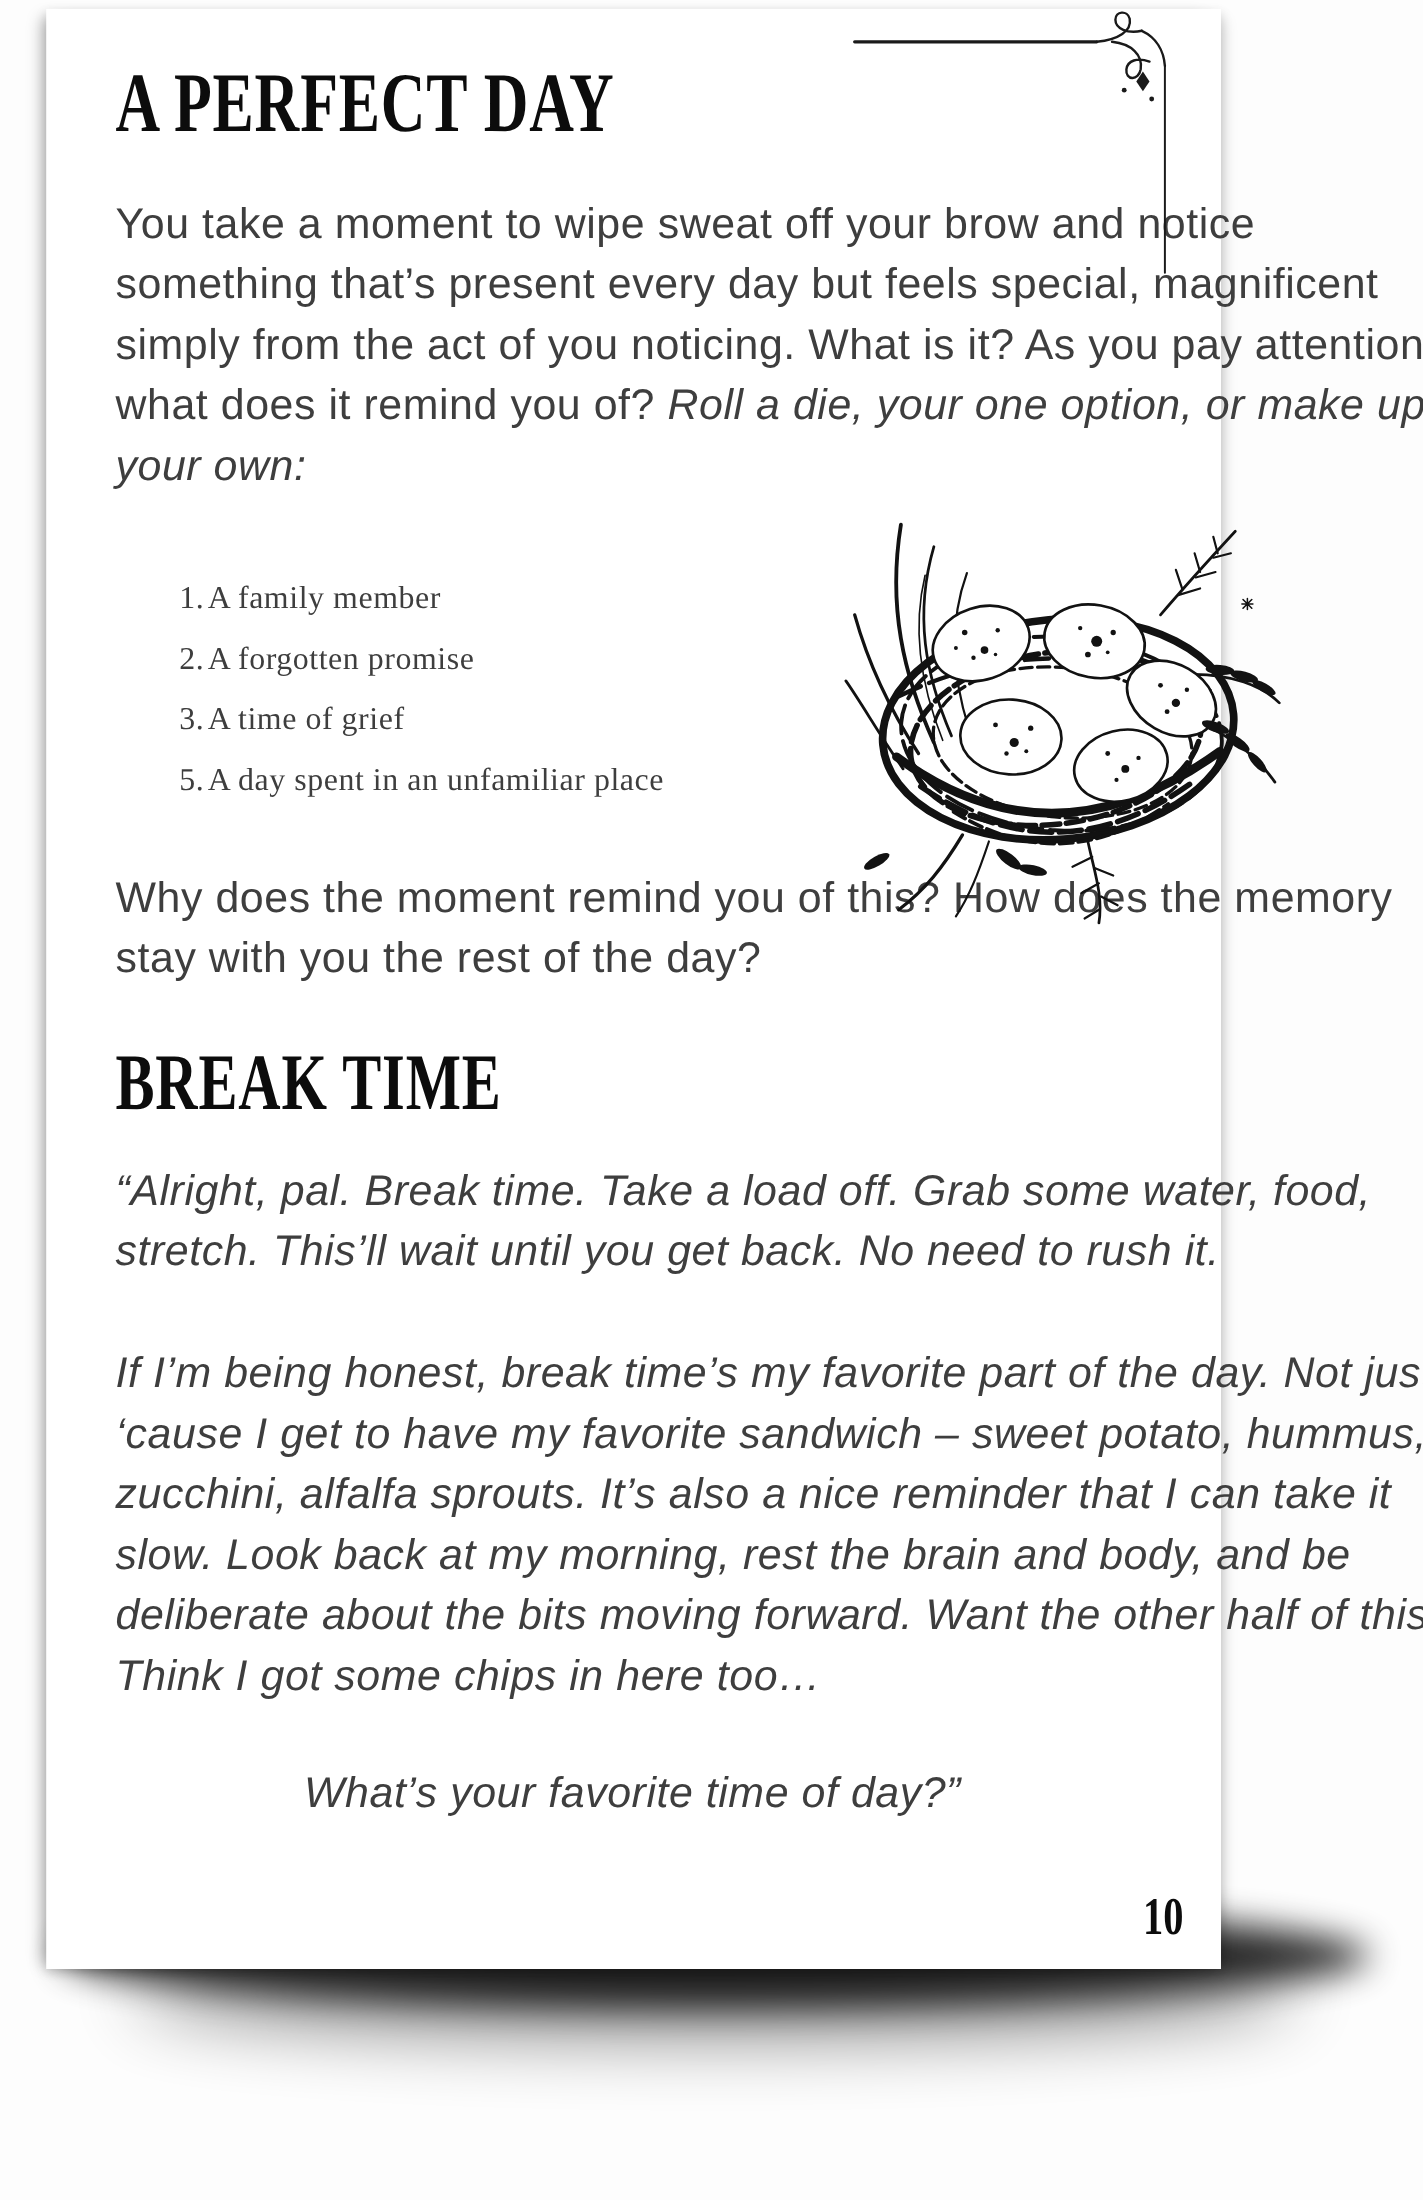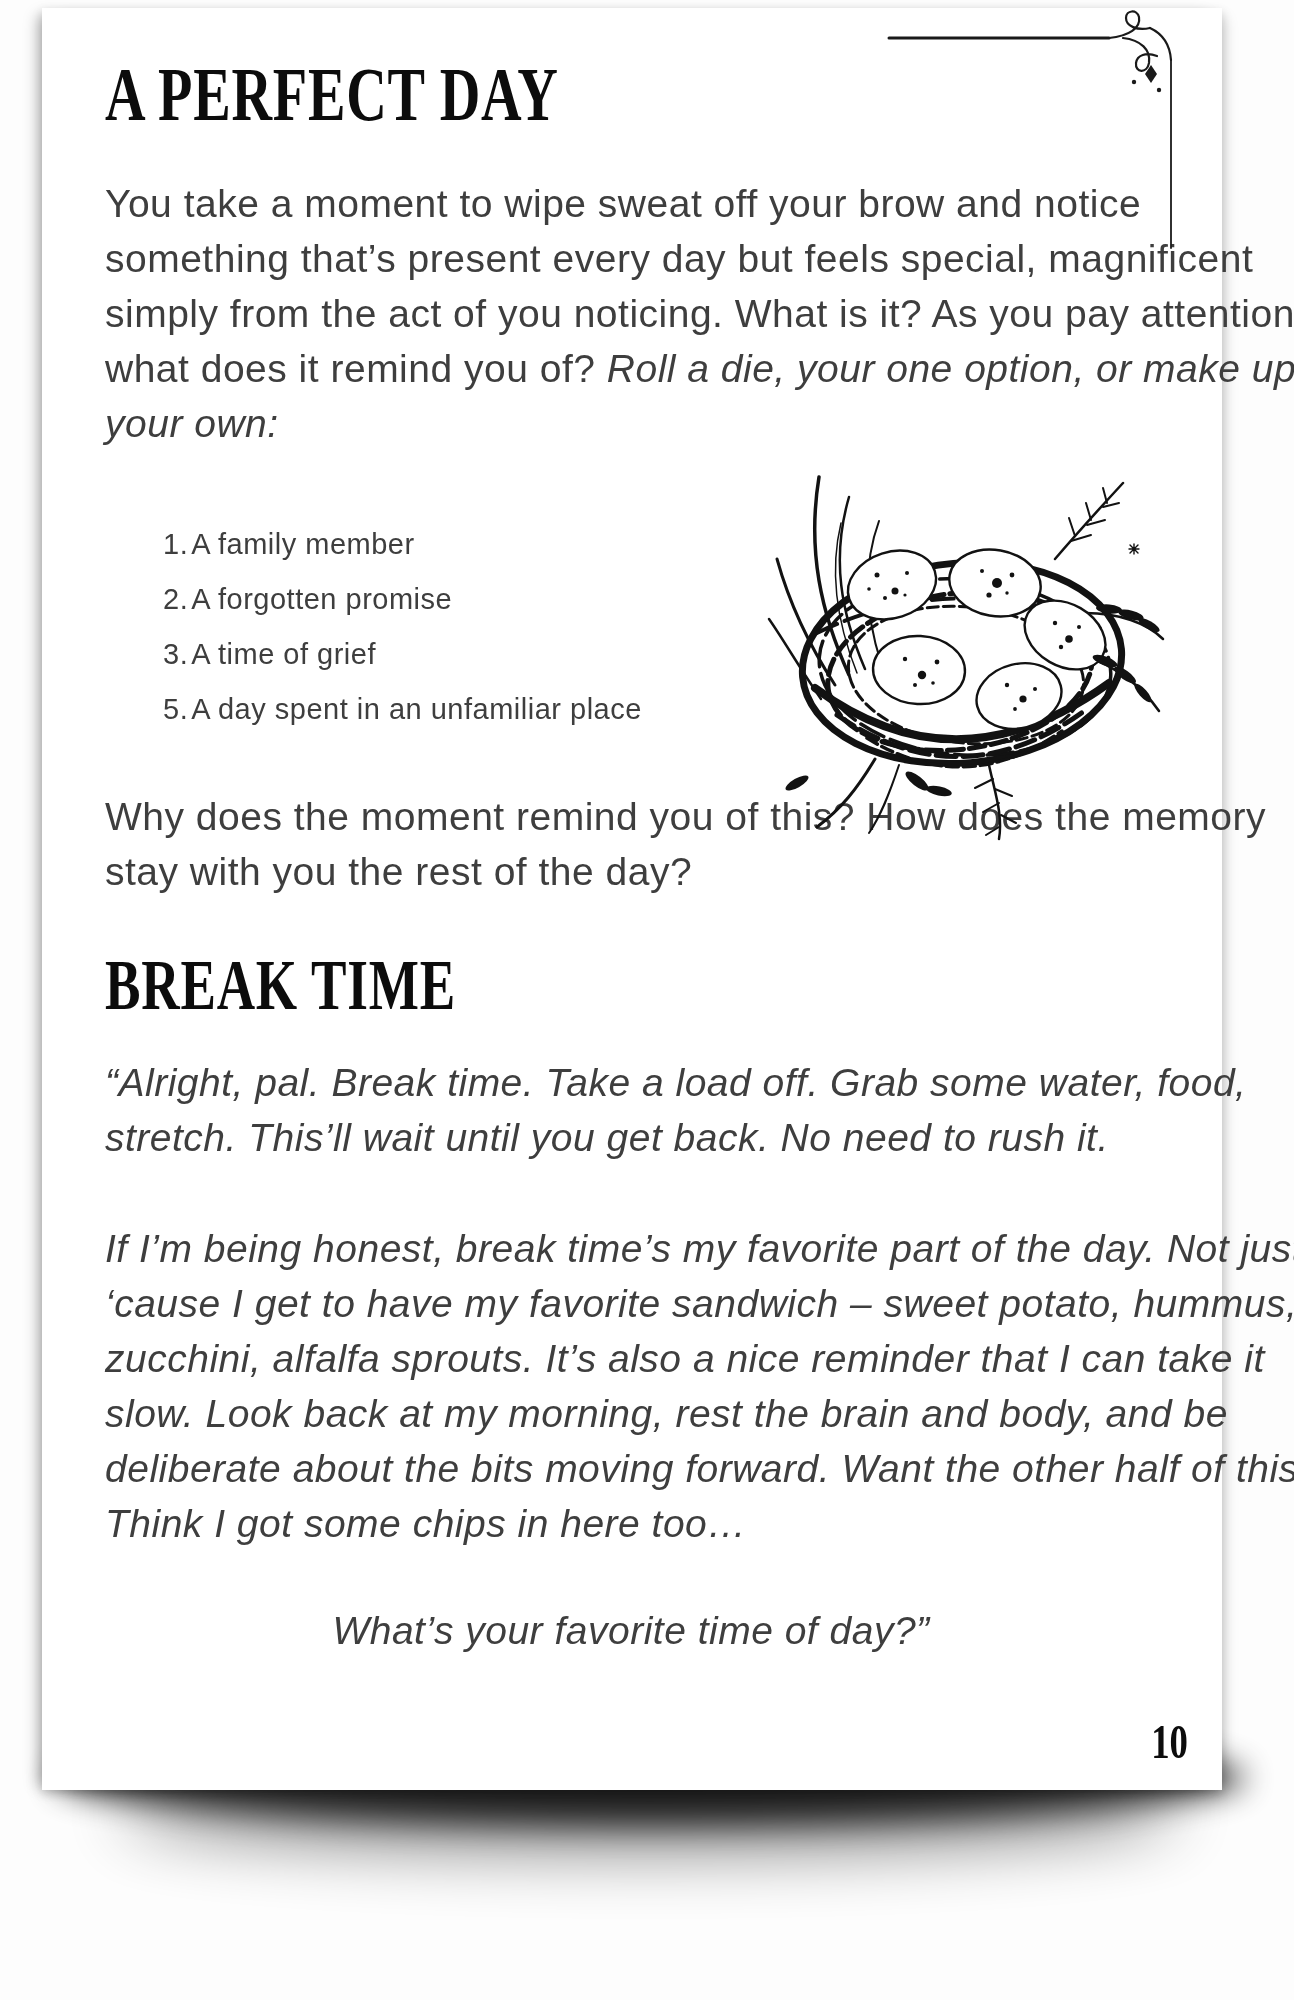--- a/index.html
+++ b/index.html
@@ -12,41 +12,41 @@
   
   .shadow-a{
     position:absolute;left:55px;top:1732px;width:1190px;height:92px;
     background:#000;border-radius:50%;filter:blur(16px);opacity:.82;
   }
   .shadow-b{
     position:absolute;left:120px;top:1772px;width:1060px;height:80px;
     background:#000;border-radius:50%;filter:blur(32px);opacity:.45;
   }
   .paper{
-    position:absolute;left:42px;top:8px;width:1180px;height:1782px;
+    position:absolute;left:42px;top:8px;width:1068px;height:1782px;
     background:#ffffff;
     box-shadow:-10px 2px 14px -6px rgba(0,0,0,.28),
                10px 2px 14px -8px rgba(0,0,0,.18),
                0 4px 10px rgba(0,0,0,.15);
     padding:44px 65px 0 63px;box-sizing:border-box;
   }
   .display{
     font-family:"Liberation Serif",serif;font-weight:700;color:#0c0c0c;
     margin:0;font-size:74px;line-height:84px;letter-spacing:1px;
     transform:scale(0.76,1.04);transform-origin:left center;white-space:nowrap;
   }
   h2.display{font-size:70px;}
   .body{
     font-size:39px;line-height:55px;letter-spacing:.5px;color:#3e3e3e;
     margin:0;white-space:nowrap;
   }
   .body em{font-style:italic;}
   .intro{margin-top:40px;}
   .options{
-    list-style:none;margin:66px 0 0 0;padding:0 0 0 58px;
+    list-style:none;margin:66px 0 0 0;padding:0 0 0 58px;font-family:Liberation Serif, serif;
   }
   .options li{
     font-size:29px;line-height:55px;letter-spacing:.5px;color:#3e3e3e;
     white-space:nowrap;
   }
   .options .num{margin-right:3px;}
   .follow{margin-top:52px;}
   .break-title{margin-top:44px;}
   .quote{font-style:italic;}
   .q1{margin-top:28px;}

